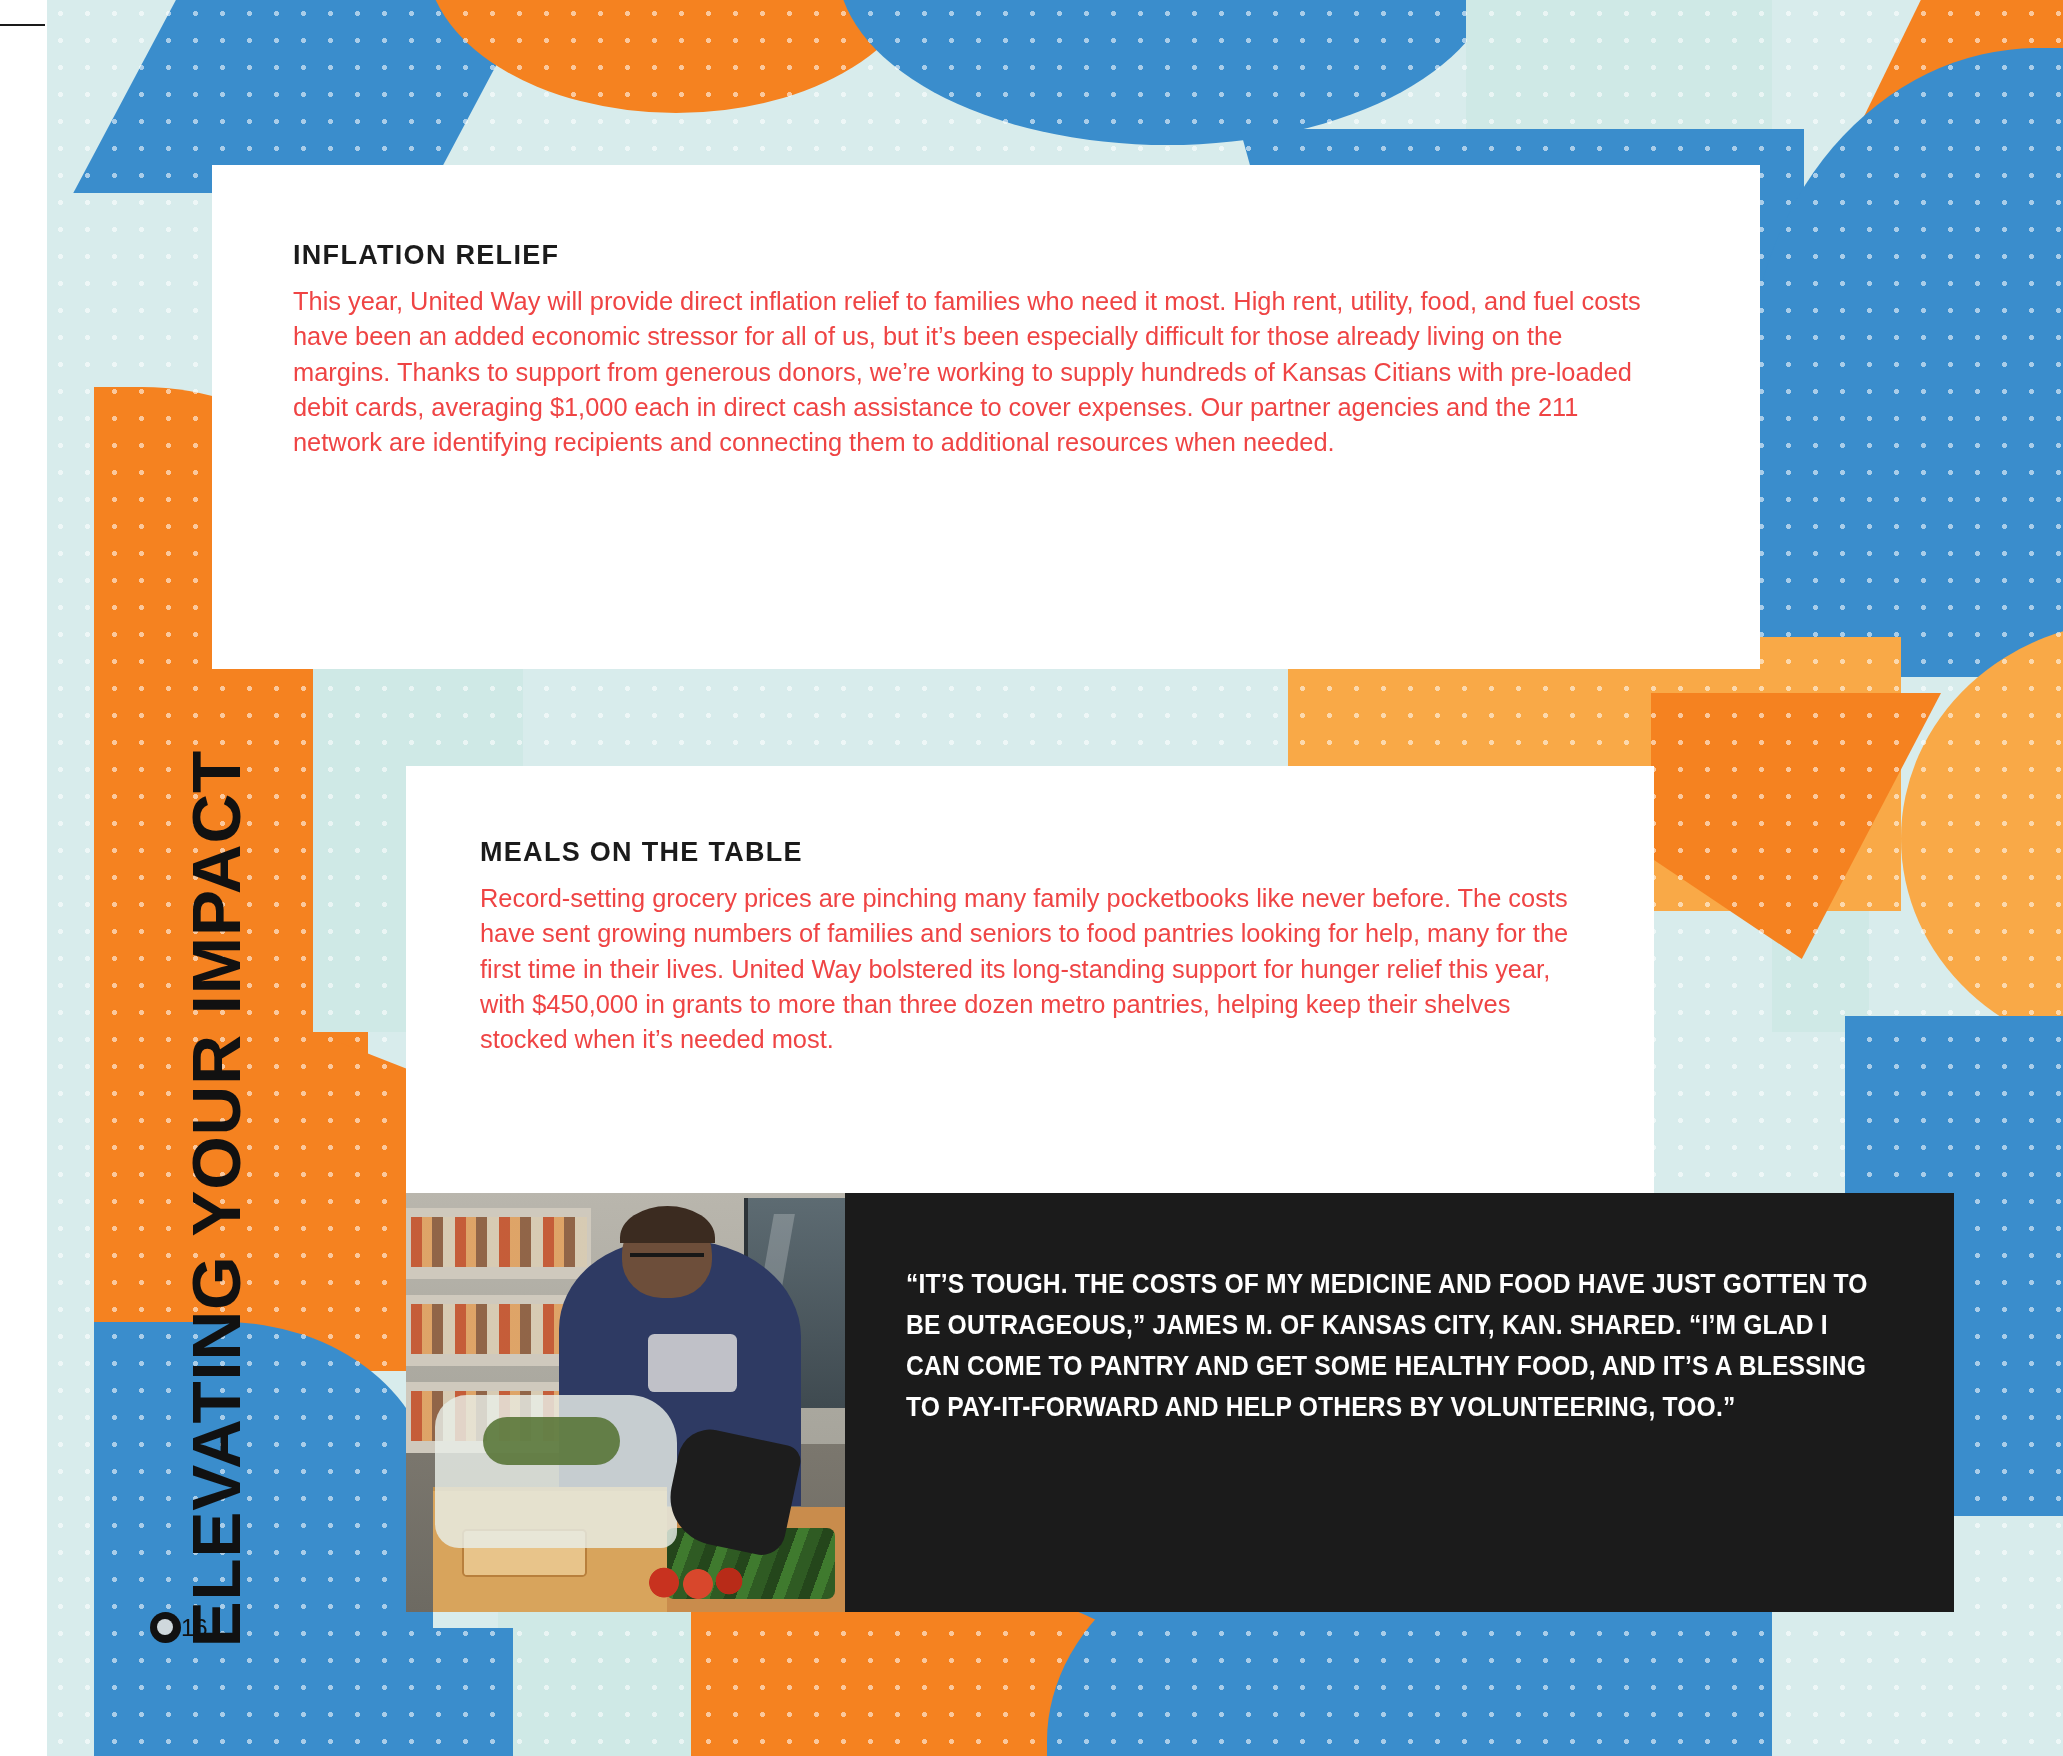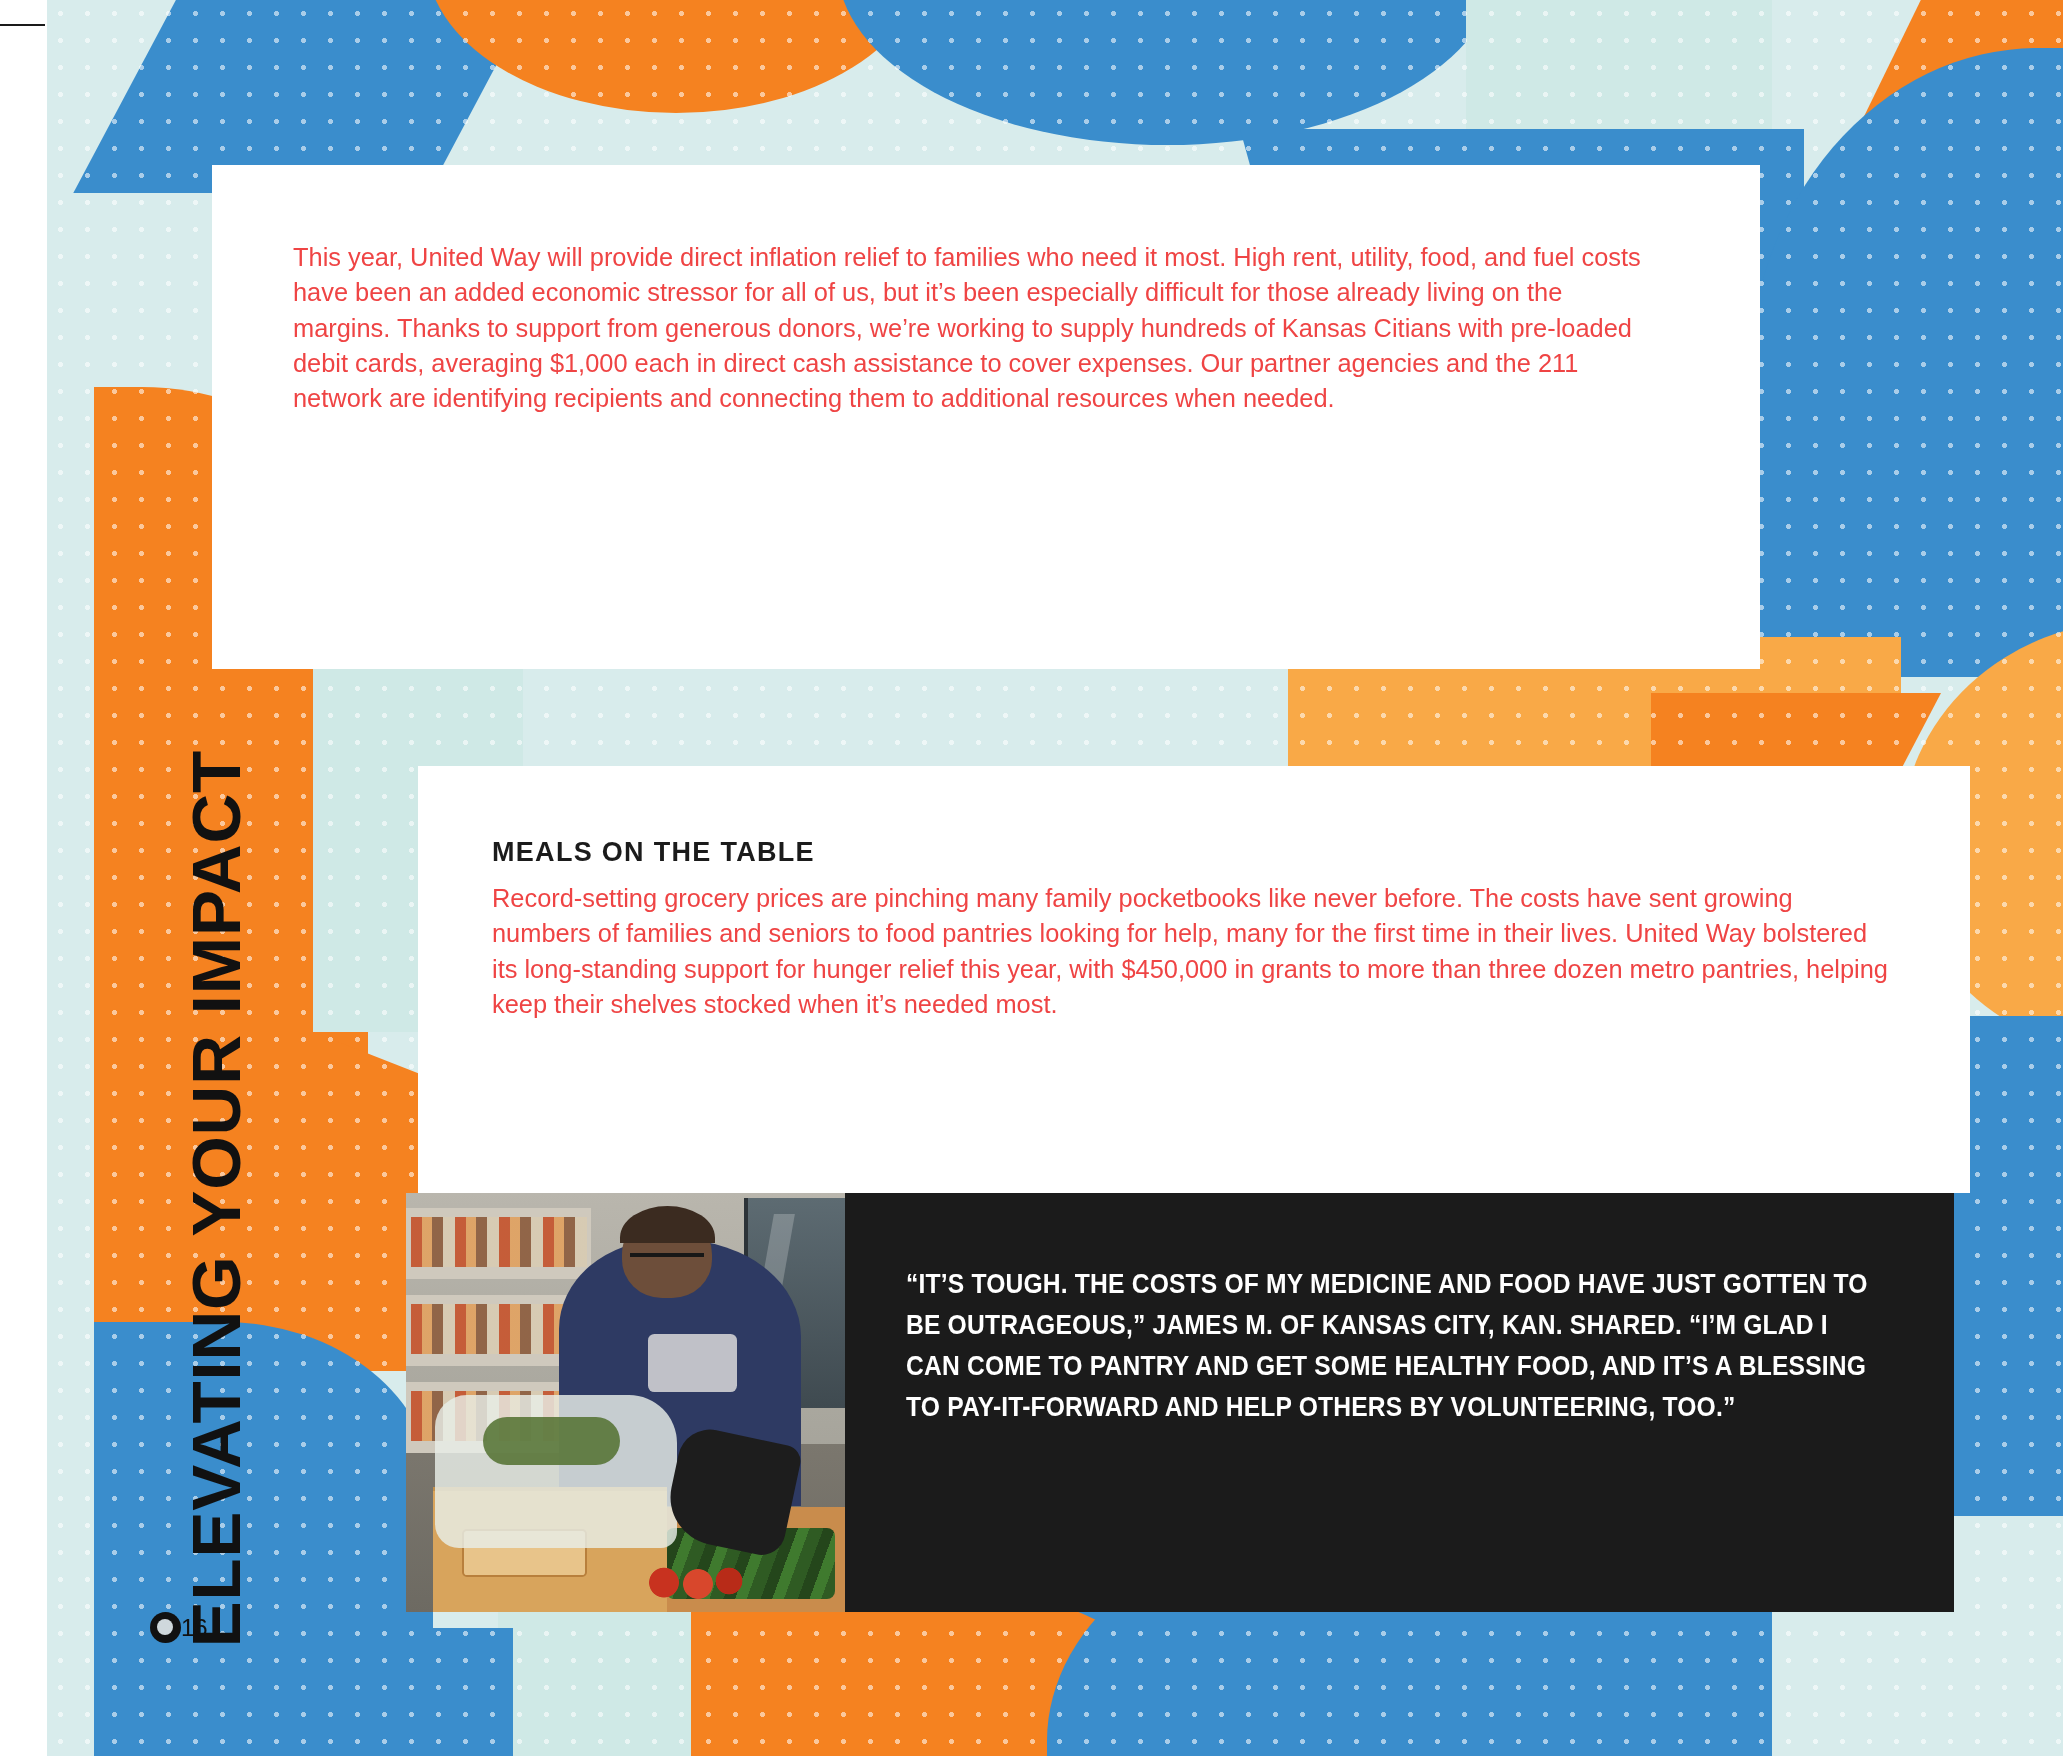--- a/index.html
+++ b/index.html
@@ -187,23 +187,23 @@
     top: 165px;
     width: 1548px;
     height: 504px;
     padding: 0;
   }
   #card-inflation .inner {
     padding: 75px 97px 32px 81px;
   }
 
   #card-meals {
-    left: 371px;
+    left: 359px;
     top: 766px;
-    width: 1552px;
+    width: 1248px;
     height: 427px;
   }
   #card-meals .inner {
     padding: 71px 73px 32px 74px;
   }
 
   .card-heading {
     font-size: 27px;
     font-weight: bold;
     letter-spacing: 1.3px;
@@ -451,20 +451,21 @@
     <div class="shape s-bot-blue"></div>
     <div class="shape s-bot-blue-left"></div>
     <div class="dot-texture"></div>
 
     <div id="section-title">
       <span>ELEVATING YOUR IMPACT</span>
     </div>
 
     <div class="card" id="card-inflation">
       <div class="inner">
+        <h2 class="card-heading">INFLATION RELIEF</h2>
         <p class="card-body">This year, United Way will provide direct inflation relief to families who need it most. High rent, utility, food, and fuel costs have been an added economic stressor for all of us, but it’s been especially difficult for those already living on the margins. Thanks to support from generous donors, we’re working to supply hundreds of Kansas Citians with pre-loaded debit cards, averaging $1,000 each in direct cash assistance to cover expenses. Our partner agencies and the 211 network are identifying recipients and connecting them to additional resources when needed.</p>
       </div>
     </div>
 
     <div class="card" id="card-meals">
       <div class="inner">
         <h2 class="card-heading">MEALS ON THE TABLE</h2>
         <p class="card-body">Record-setting grocery prices are pinching many family pocketbooks like never before. The costs have sent growing numbers of families and seniors to food pantries looking for help, many for the first time in their lives. United Way bolstered its long-standing support for hunger relief this year, with $450,000 in grants to more than three dozen metro pantries, helping keep their shelves stocked when it’s needed most.</p>
       </div>
     </div>

